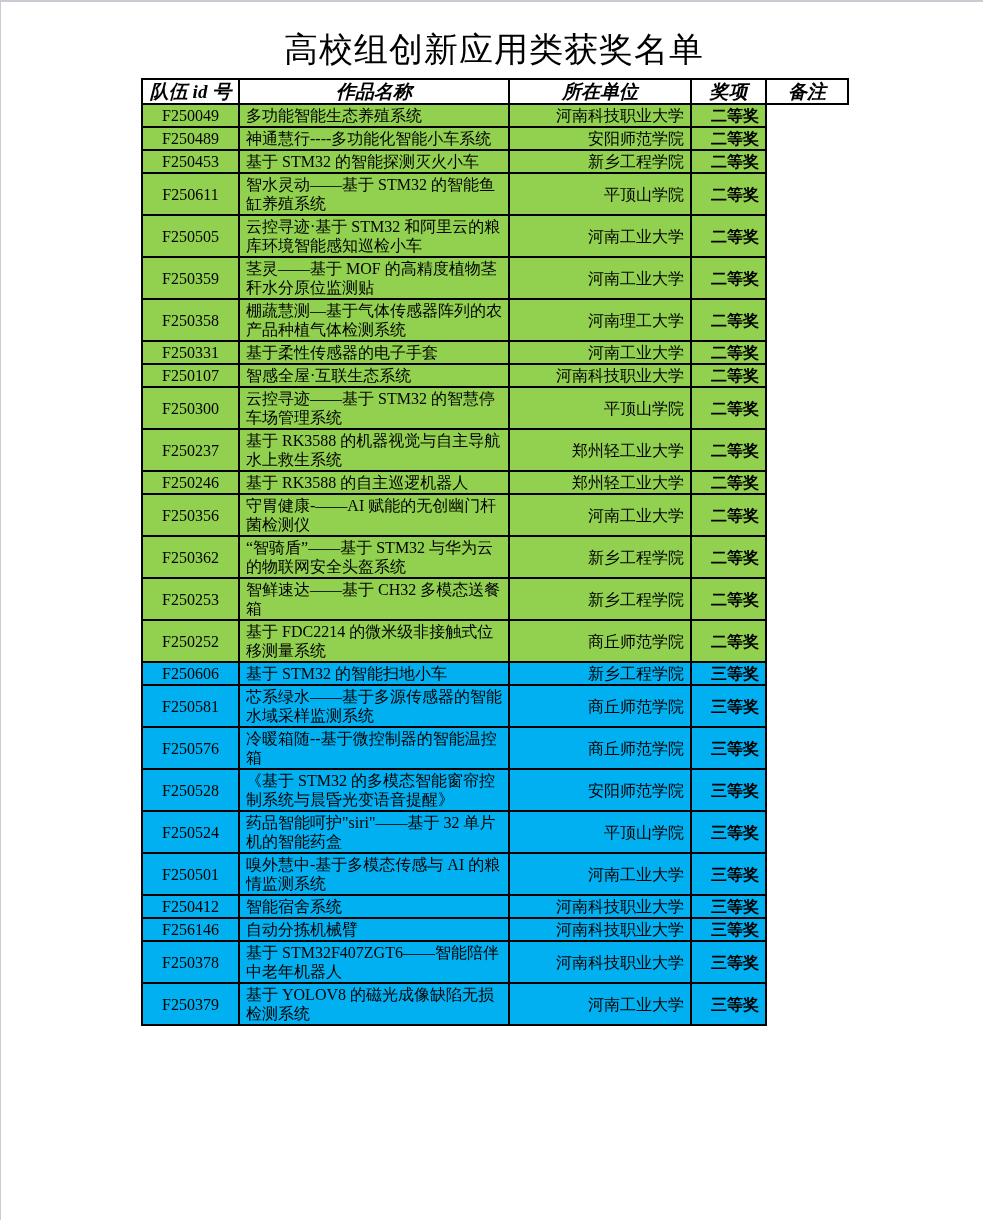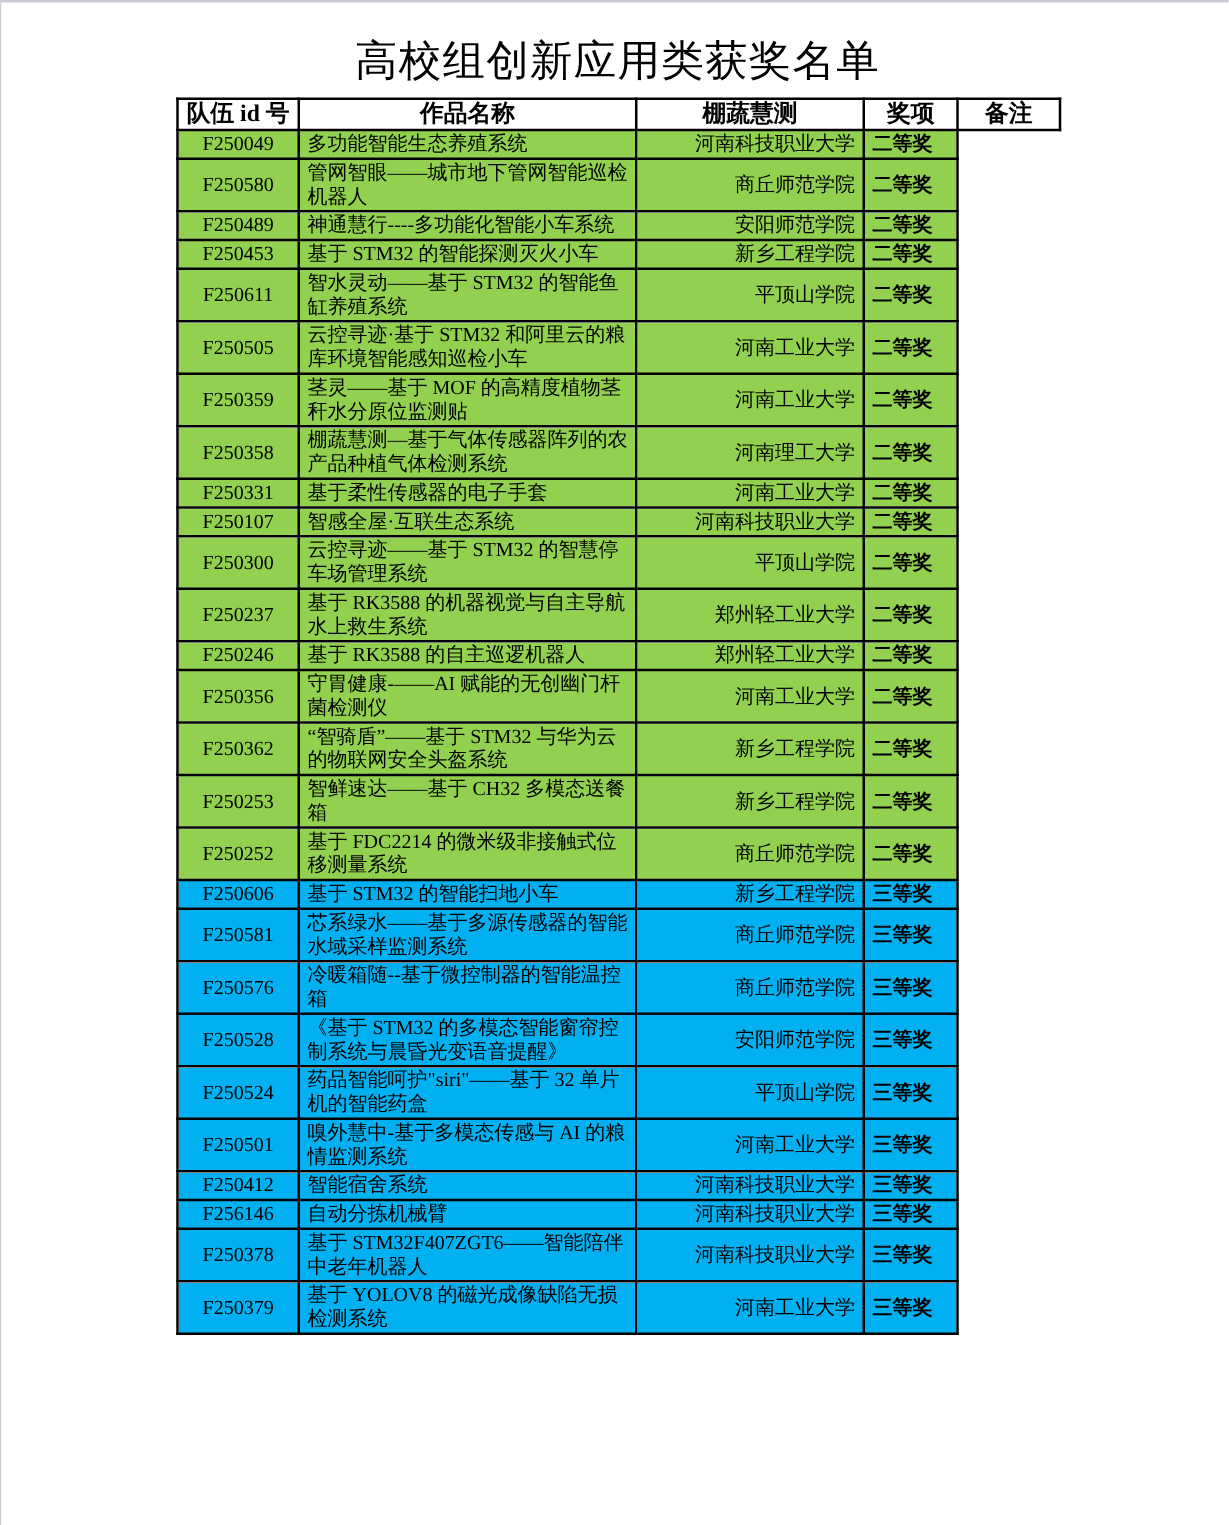--- a/index.html
+++ b/index.html
@@ -51,26 +51,27 @@
     font-size: 16px;
     overflow: hidden;
   }
   thead th {
     background: #fff;
     font-weight: bold;
     text-align: center;
     font-size: 19px;
     height: 24px;
     line-height: 21px;
+    font-style: italic;
   }
   tbody tr { height: 16px; }
   td.cell-id     { text-align: center; }
   td.cell-name   { text-align: left; }
   td.cell-unit   { text-align: right; }
-  td.cell-award  { text-align: left; font-weight: bold; }
+  td.cell-award  { text-align: right; font-weight: bold; }
   td.cell-remark {
     border: none;
     background: #fff !important;
   }
   tr.prize-2 td:not(.cell-remark) { background: var(--green, #92d050); }
   tr.prize-3 td:not(.cell-remark) { background: var(--blue, #00b0f0); }
 </style>
 </head>
 <body>
 
@@ -82,37 +83,30 @@
         <col class="c-id">
           <col class="c-name">
           <col class="c-unit">
           <col class="c-award">
           <col class="c-remark">
       </colgroup>
       <thead>
         <tr>
           <th>队伍 id 号</th>
           <th>作品名称</th>
-          <th>棚蔬慧测</th>
+          <th>所在单位</th>
           <th>奖项</th>
           <th>备注</th>
         </tr>
       </thead>
       <tbody id="table-body">
           <tr class="prize-2">
     <td class="cell-id">F250049</td>
     <td class="cell-name">多功能智能生态养殖系统</td>
     <td class="cell-unit">河南科技职业大学</td>
-    <td class="cell-award">二等奖</td>
-    <td class="cell-remark"></td>
-  </tr>
-          <tr class="prize-2">
-    <td class="cell-id">F250580</td>
-    <td class="cell-name">管网智眼——城市地下管网智能巡检机器人</td>
-    <td class="cell-unit">商丘师范学院</td>
     <td class="cell-award">二等奖</td>
     <td class="cell-remark"></td>
   </tr>
           <tr class="prize-2">
     <td class="cell-id">F250489</td>
     <td class="cell-name">神通慧行----多功能化智能小车系统</td>
     <td class="cell-unit">安阳师范学院</td>
     <td class="cell-award">二等奖</td>
     <td class="cell-remark"></td>
   </tr>

